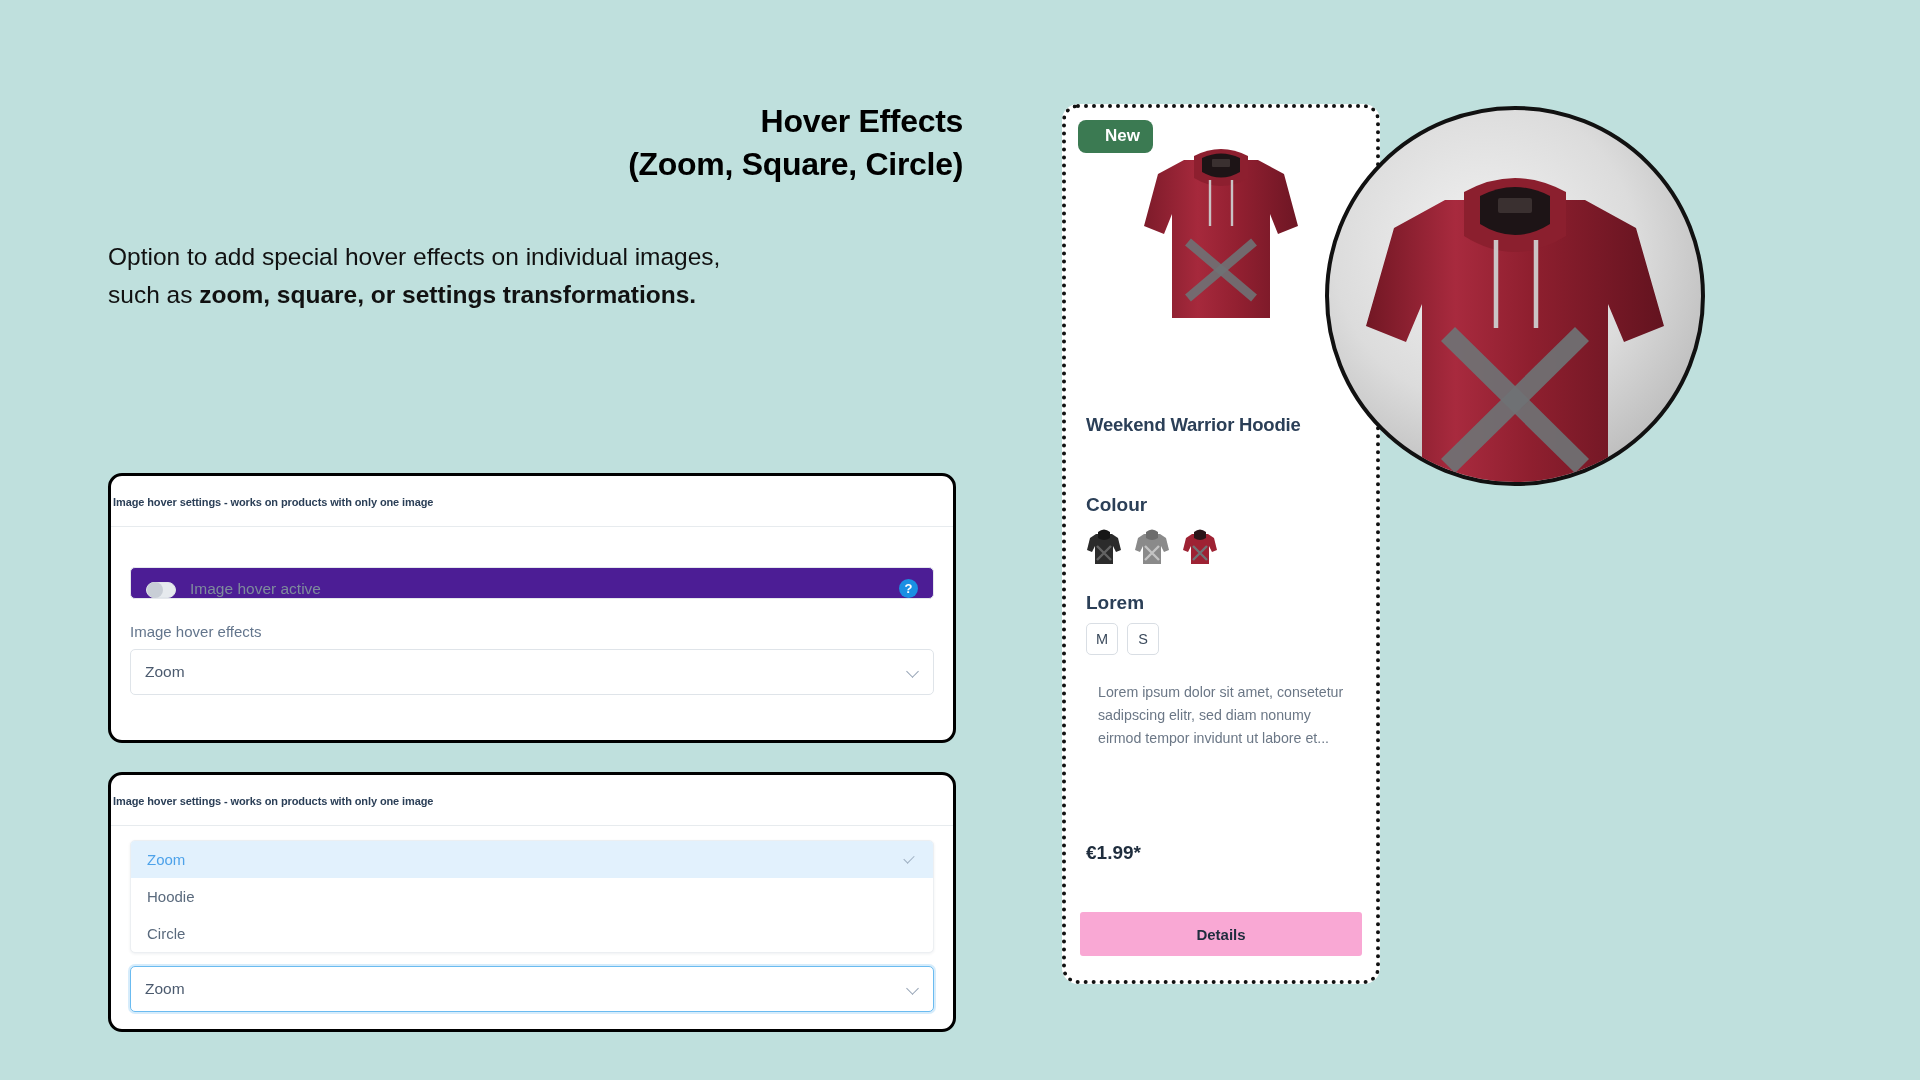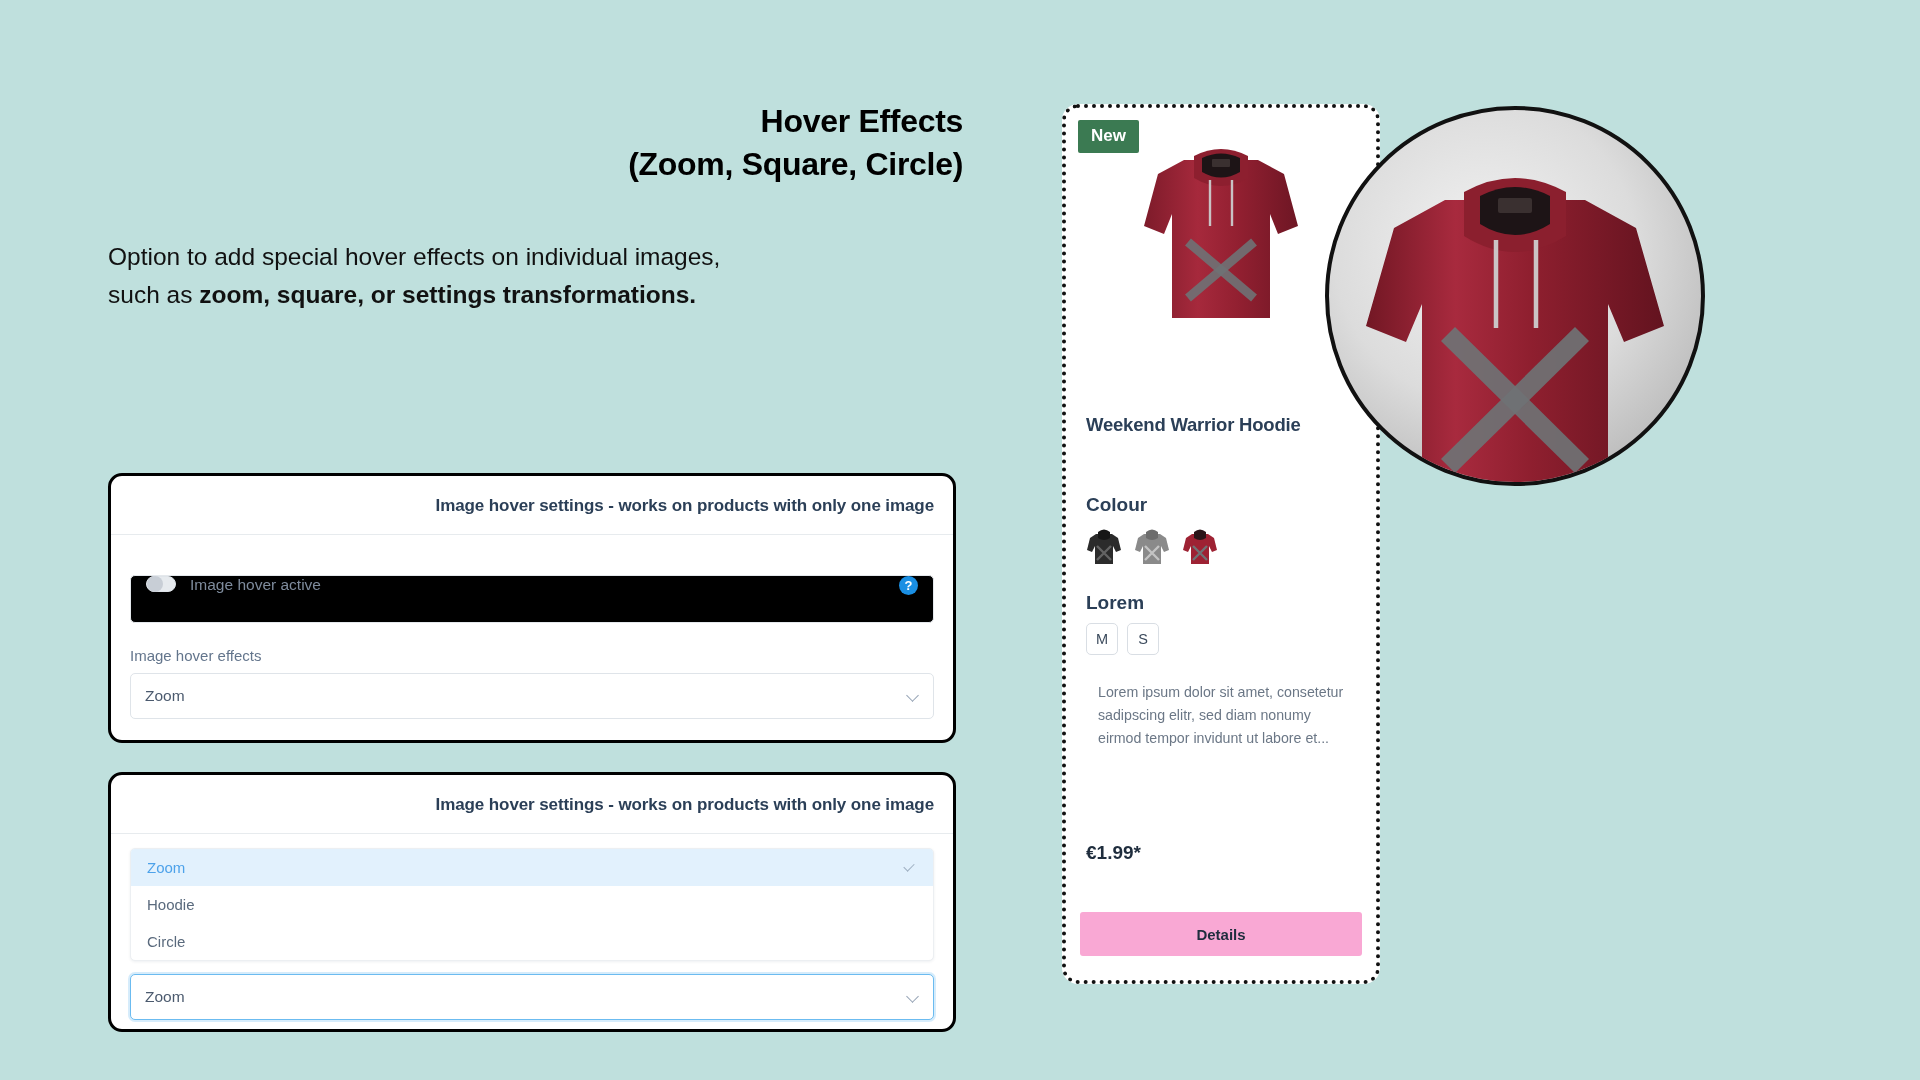--- a/index.html
+++ b/index.html
@@ -30,37 +30,36 @@
   
   .card {
     position: absolute;
     background: #fff;
     border: 3.5px solid #000;
     border-radius: 14px;
   }
   .card-header {
     padding: 20px 19px 18px 2px;
     border-bottom: 1px solid #e7ebee;
-    font-size: 17px;
+    font-size: 11px;
     font-weight: bold;
     color: #2b3f57;
     letter-spacing: -0.1px;
-    text-align: right;
   }
   .card-body { padding: 20px 19px 24px 19px; }
 
   
   #card-one { left: 108px; top: 473px; width: 848px; height: 270px; }
   #card-one .card-body { padding-top: 40px; }
 
   .switch-row {
-    display: flex; align-items: flex-start;
+    display: flex; align-items: flex-end;
     border: 1px solid #e4e8ec; border-radius: 5px;
-    height: 48px; padding: 0 15px;
-    background: #000000;
+    height: 32px; padding: 0 15px;
+    background: #4c1d95;
   }
   .toggle {
     width: 30px; height: 16px; border-radius: 10px;
     background: #e6eaee; border: 1px solid #dfe4e9;
     position: relative; flex: none;
   }
   .toggle::after {
     content: ""; position: absolute; left: 0px; top: -1px;
     width: 16px; height: 16px; border-radius: 50%;
     background: #c8ced6;
@@ -139,21 +138,21 @@
     border: 4px dotted #111;
     border-radius: 16px;
   }
   .product-media {
     position: relative; height: 260px;
   }
   .badge-new {
     position: absolute; left: 12px; top: 12px;
     background: #3b7a52; color: #fff;
     font-size: 17px; font-weight: bold;
-    padding: 6px 13px 7px 13px; border-radius: 2px;
+    padding: 6px 13px 7px 27px; border-radius: 8px;
     z-index: 4;
   }
   .hoodie-wrap {
     position: absolute; left: 50%; top: 14px;
     transform: translateX(-50%);
     width: 170px; height: 210px;
   }
   .product-title {
     margin: 46px 20px 0 20px;
     font-size: 18.5px; font-weight: bold; color: #2b3f57;

